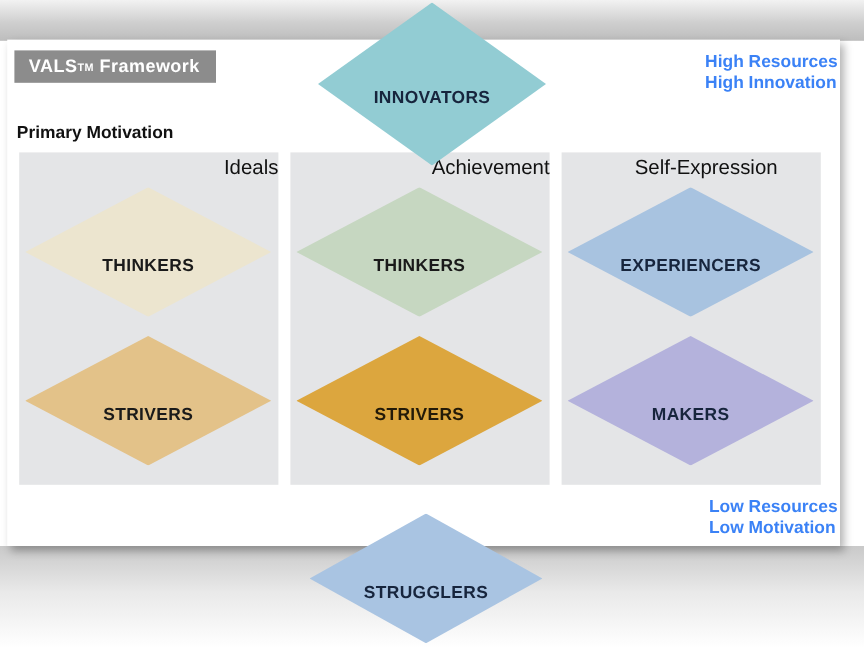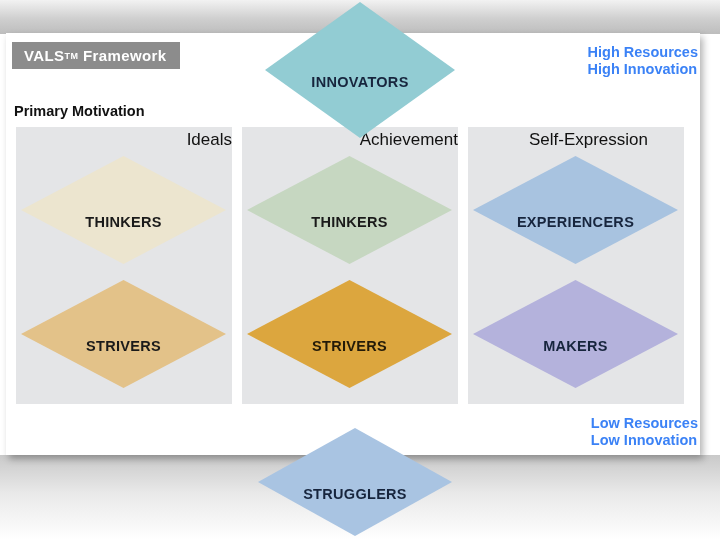--- a/index.html
+++ b/index.html
@@ -164,21 +164,21 @@
 
   <div class="card"></div>
 
   <div class="vals-badge">
     <span>VALS</span><sup>TM</sup>&nbsp;<span>Framework</span>
   </div>
 
   <div class="corner-note corner-top">High Resources
 High Innovation</div>
   <div class="corner-note corner-bottom">Low Resources
-Low Innovation</div>
+Low Motivation</div>
 
   <div class="primary-motivation">Primary Motivation</div>
 
   <div class="col col-0"></div>
   <div class="col col-1"></div>
   <div class="col col-2"></div>
 
   <div class="col-title col-title-0">Ideals</div>
   <div class="col-title col-title-1">Achievement</div>
   <div class="col-title col-title-2">Self-Expression</div>

